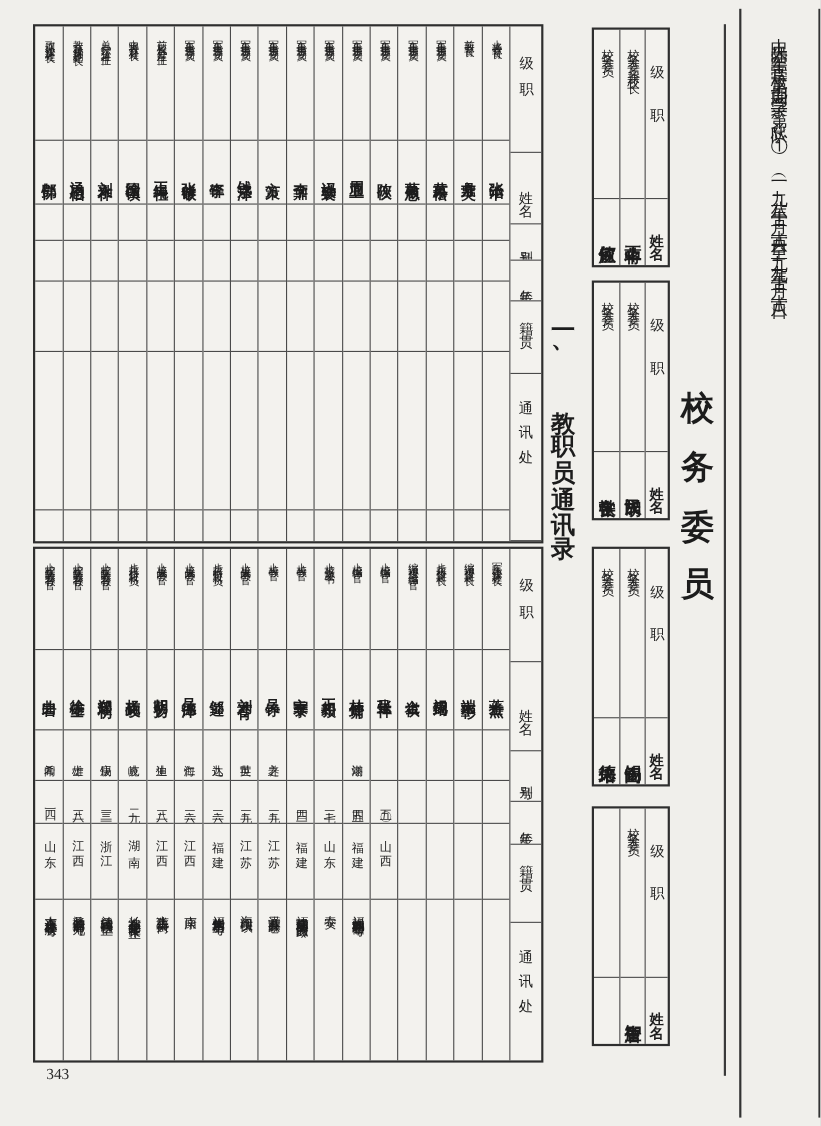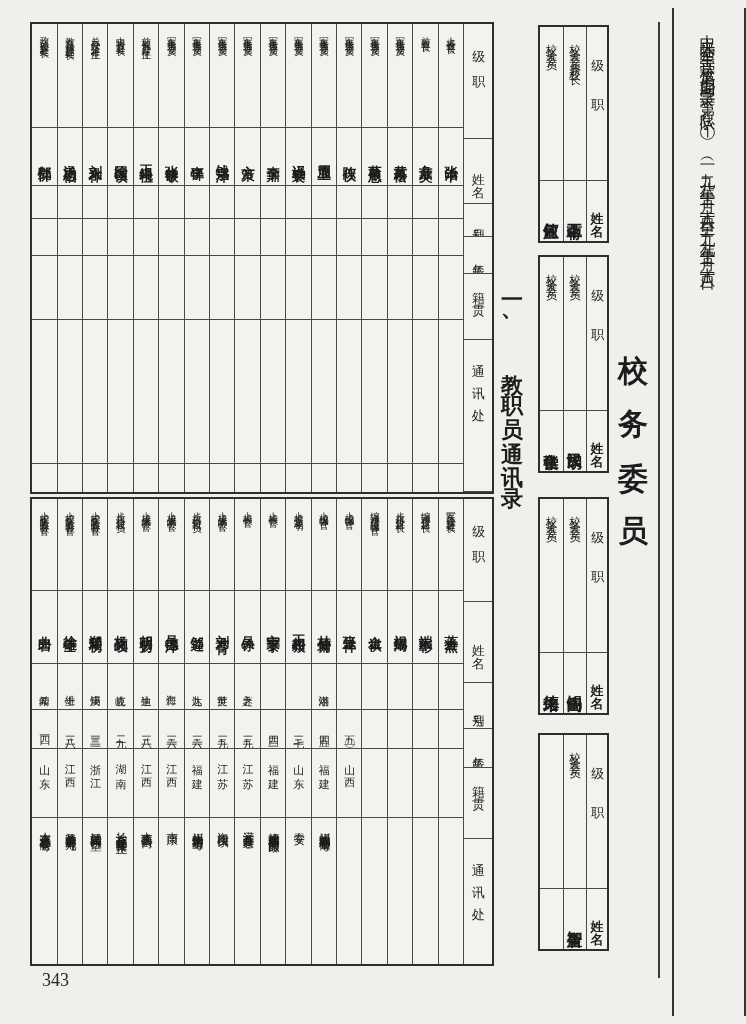--- a/index.html
+++ b/index.html
@@ -50,21 +50,21 @@
   .g-name{height:62px;font-size:15.5px;font-weight:700;line-height:1.0;}
   .gh.g-rank{font-size:13px;letter-spacing:40px;padding-top:22px;}
   .gh.g-name{font-size:13px;letter-spacing:12px;padding-top:6px;}
   #cg1{top:25px;} #cg2{top:255px;} #cg3{top:497px;} #cg4{top:733px;}
   
   #committee-label{position:absolute;left:612px;top:330px;font-size:30px;letter-spacing:54px;font-weight:700;}
   #rule-a{position:absolute;left:658px;top:22px;width:2px;height:956px;background:#3a3a3a;}
   #spine-box{position:absolute;left:672px;top:8px;width:70px;height:1008px;border-left:2px solid #333;border-right:2px solid #333;}
   #spine-title{position:absolute;left:700px;top:22px;font-size:15.5px;letter-spacing:4.5px;line-height:1;writing-mode:vertical-rl;text-orientation:mixed;}
   
-  #page-number{position:absolute;left:42px;top:970px;font-size:18px;color:#2a2a2a;}
+  #page-number{position:absolute;left:42px;top:970px;font-size:14px;color:#2a2a2a;}
 </style>
 </head>
 <body>
 
 <div id="page">
 
   <div id="top-band" class="band">
     <div class="hcol">
       <div class="cell c-rank hc">级职</div>
       <div class="cell c-name hc">姓名</div>

